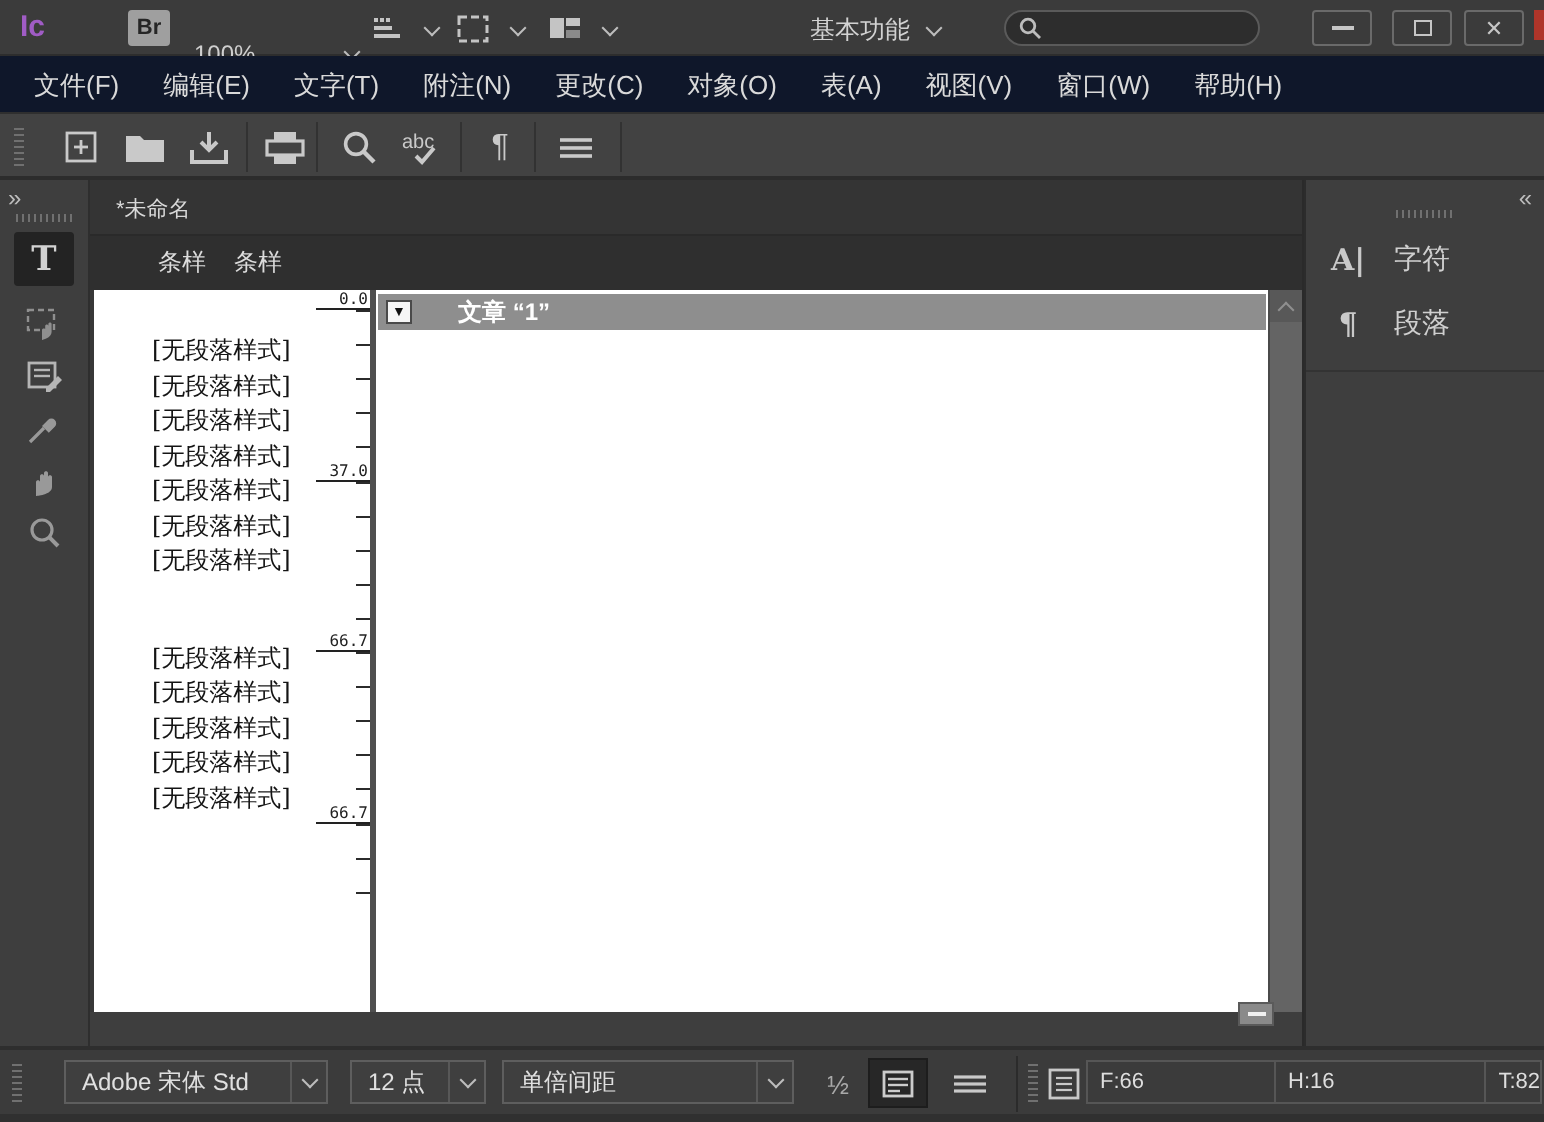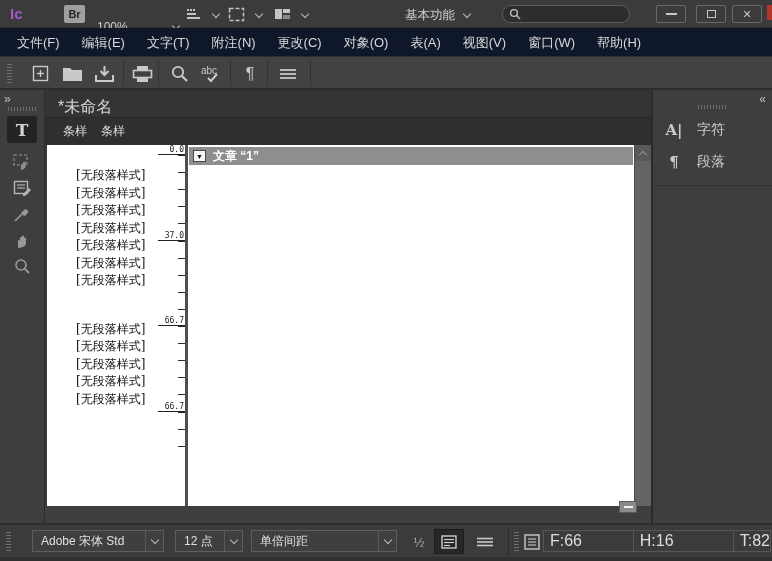--- a/index.html
+++ b/index.html
@@ -47,40 +47,40 @@
   .collapse-right { left:4px; top:2px; font-size:12px; color:#bdbdbd; letter-spacing:-2px; }
   .hgrip { height:4px; background:repeating-linear-gradient(to right,#707070 0 1px,transparent 1px 3px); }
   .type-tool { left:7px; top:26px; width:30px; height:27px; background:#232323; border-radius:2px;
                color:#d2d2d2; font-family:"DejaVu Serif",serif; font-size:17px; font-weight:bold;
                display:flex; align-items:center; justify-content:center; }
   .side-tool { left:9px; width:26px; height:24px; display:flex; align-items:center; justify-content:center; color:#999; }
 
   
   .doc-area { left:45px; top:90px; width:607px; height:433px; background:#383838; border-right:1px solid #2a2a2a; }
   .doc-tabstrip { left:0; top:0; width:100%; height:28px; background:#343434; border-bottom:1px solid #2a2a2a; }
-  .doc-tab { left:13px; top:7px; font-size:16px; color:#d8d8d8; }
-  .view-tabs { left:0; top:28px; width:100%; height:27px; background:#2f2f2f; display:flex; align-items:center; padding-left:18px; gap:14px; }
+  .doc-tab { left:13px; top:7px; font-size:11px; color:#d8d8d8; }
+  .view-tabs { left:0; top:28px; width:100%; height:27px; background:#2f2f2f; display:flex; align-items:center; padding-left:34px; gap:14px; }
   .view-tab { font-size:12px; color:#dcdcdc; }
   .styles-col { left:2px; top:55px; width:108px; height:361px; background:#ffffff; overflow:hidden; }
   .style-group { padding-left:3px; font-family:"DejaVu Serif",serif; font-size:12px; color:#141414; }
   .style-entry { height:17.5px; line-height:17.5px; white-space:nowrap;margin-left:26px; }
   .g1 { margin-top:22px; } .g2 { margin-top:31px; }
   .ruler-col { left:110px; top:55px; width:30px; height:361px; background:#ffffff; }
   .tick { position:absolute; right:0; width:7px; border-top:1px solid #2b2b2b; }
   .rlabel { position:absolute; right:0; width:27px; font-size:8px; line-height:9px; color:#222;
             text-align:right; border-bottom:1px solid #222; padding-right:1px;
             font-family:"DejaVu Sans Mono",monospace; }
   .ruler-divider { left:140px; top:55px; width:3px; height:361px; background:#4f4f4f; }
   .text-pane { left:143px; top:55px; width:446px; height:361px; background:#ffffff; }
   .story-bar { position:absolute; left:1px; right:1px; top:2px; height:18px; background:#8e8e8e;
                display:flex; align-items:center; }
   .tri-box { width:13px; height:12px; background:#f6f6f6; border:1px solid #4a4a4a; margin-left:4px;
              display:flex; align-items:center; justify-content:center; }
   .tri-box span { font-size:7px; color:#111; line-height:1; }
-  .story-title { margin-left:7px; color:#ffffff; font-size:12px; font-weight:600; }
+  .story-title { margin-left:23px; color:#ffffff; font-size:12px; font-weight:600; }
   .vscroll { left:589px; top:55px; width:17px; height:361px; background:#646464; border-left:1px solid #4a4a4a; }
   .vscroll-btn { left:0; top:0; width:100%; height:16px; background:#585858; display:flex; align-items:center; justify-content:center; }
   .chev-up { width:6px; height:6px; border-left:1.4px solid #8f8f8f; border-top:1.4px solid #8f8f8f; transform:rotate(45deg); margin-top:3px; }
   .doc-bottom { left:0; top:416px; width:100%; height:17px; background:#3e3e3e; }
   .end-icon { left:574px; top:411px; width:18px; height:12px; background:#8a8a8a; border:1px solid #5a5a5a;
               display:flex; align-items:center; justify-content:center; }
   .end-icon i { display:block; width:9px; height:2px; background:#f0f0f0; }
 
   
   .right-panel { left:652px; top:90px; width:120px; height:433px; background:#3e3e3e; border-left:1px solid #2c2c2c; }
@@ -95,21 +95,21 @@
   .statusbar { left:0; top:523px; width:772px; height:34px; background:#3b3b3b; border-top:2px solid #2e2e2e; }
   .sel-box { top:5px; height:22px; background:#3f3f3f; border:1px solid #5e5e5e; display:flex; align-items:center; }
   .sel-label { font-size:12px; color:#e0e0e0; padding-left:8px; flex:1; white-space:nowrap; overflow:hidden; }
   .sel-chev { width:18px; height:100%; border-left:1px solid #585858; display:flex; align-items:center; justify-content:center; }
   .sel-chev .chev { margin:0 0 2px 0; }
   .sb-icon { top:7px; display:flex; align-items:center; justify-content:center; color:#a9a9a9; }
   .galley-btn { left:434px; top:4px; width:30px; height:25px; background:#272727; border:1px solid #1d1d1d;
                 display:flex; align-items:center; justify-content:center; }
   .sb-sep { left:508px; top:3px; width:1px; height:28px; background:#2b2b2b; }
   .copyfit-row { left:543px; top:5px; width:228px; height:22px; border:1px solid #565656; display:flex; }
-  .cf-cell { height:100%; display:flex; align-items:center; padding-left:6px; font-size:16px; color:#dedede; }
+  .cf-cell { height:100%; display:flex; align-items:center; padding-left:6px; font-size:11px; color:#dedede; }
   .cf-cell + .cf-cell { border-left:1px solid #565656;margin-left:40px; }
   .cf-f { width:65px; } .cf-h { width:80px; } .cf-t { flex:1; }
   .bottom-edge { left:0; top:557px; width:772px; height:4px; background:#303030; }
 </style>
 </head>
 <body>
 
 <div class="abs titlebar">
   <div class="abs app-logo">Ic</div>
   <div class="abs br-badge">Br</div>

